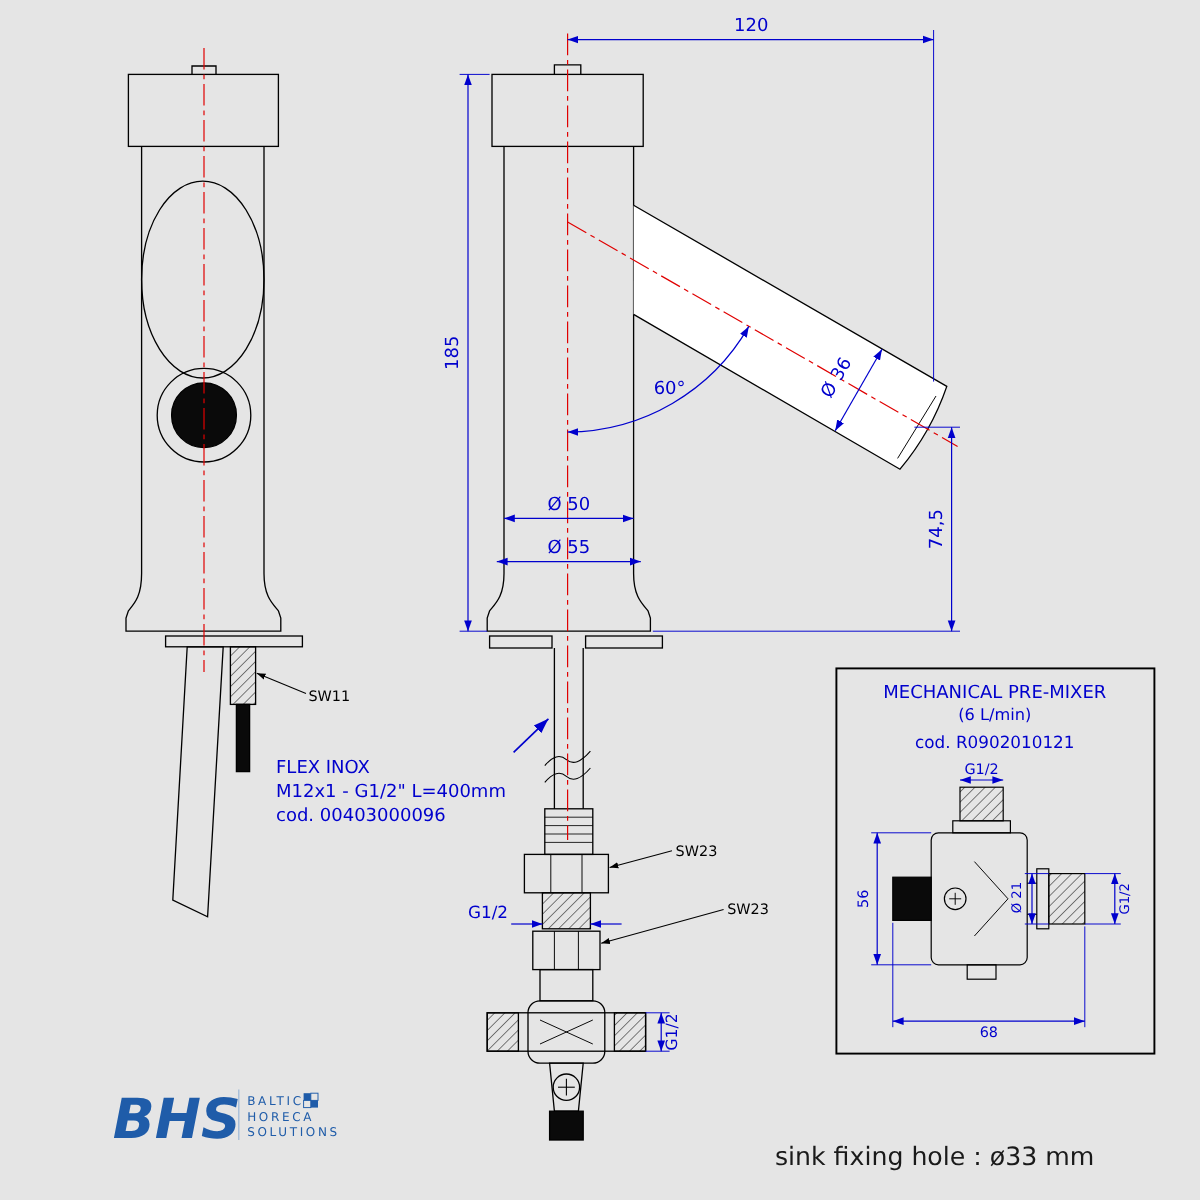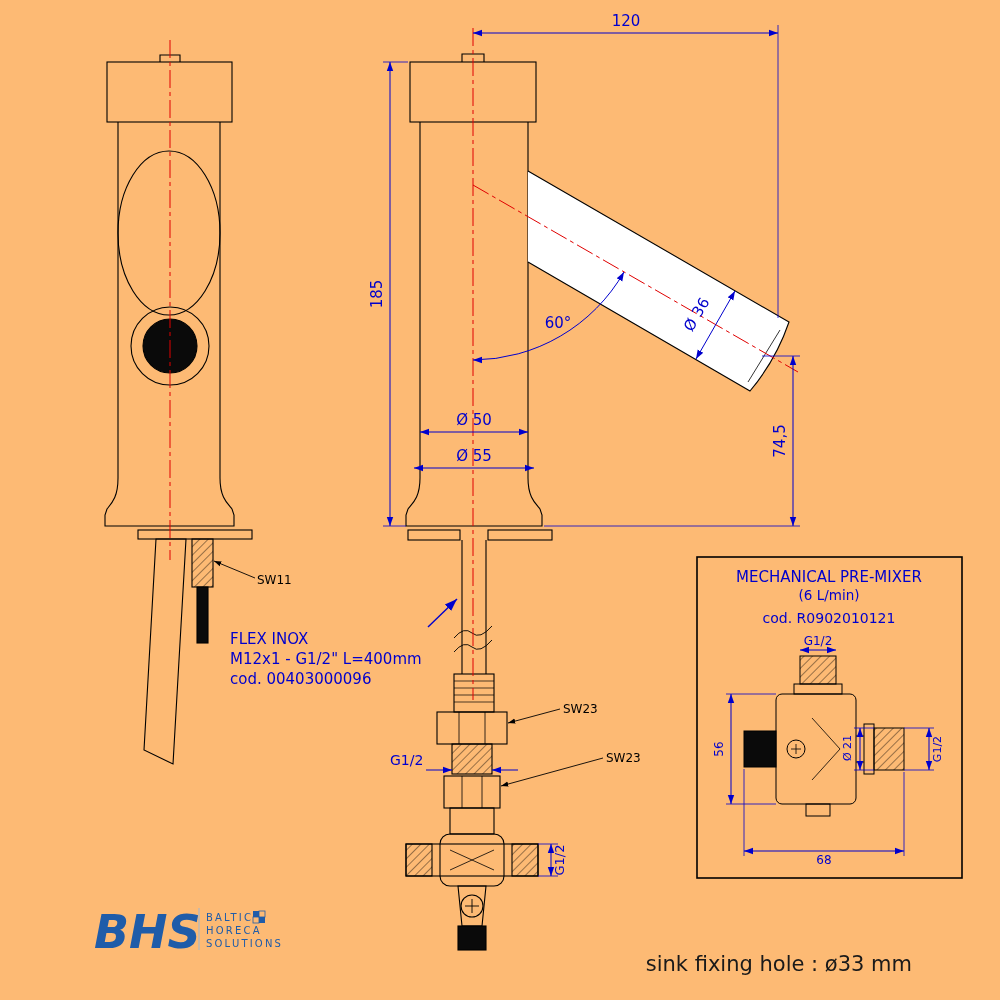--- a/index.html
+++ b/index.html
@@ -1,16 +1,16 @@
 <!DOCTYPE html>
 <html><head>
 <meta charset="utf-8">
 <style>
   html,body{margin:0;padding:0;background:#fff;}
-  .canvas{width:1000px;height:1000px;background:#fdba74;position:relative;overflow:hidden;}
+  .canvas{width:1000px;height:1000px;background:#e5e5e5;position:relative;overflow:hidden;}
   svg{display:block;}
   text{font-family:"DejaVu Sans","Liberation Sans",sans-serif;}
   .dim{fill:#0000cd;font-size:15px;text-anchor:middle;}
   .dimS{fill:#0000cd;font-size:12px;text-anchor:middle;}
   .dimXS{fill:#0000cd;font-size:11px;text-anchor:middle;}
   .lbl{fill:#000000;font-size:12px;}
   .note{fill:#0000cd;font-size:15px;}
   .inset-t{fill:#0000cd;text-anchor:middle;}
   .footer-t{fill:#1a1a1a;font-size:21px;text-anchor:end;}
   .logo-big{fill:#1f5ca9;font-size:46px;font-weight:bold;font-style:italic;}

